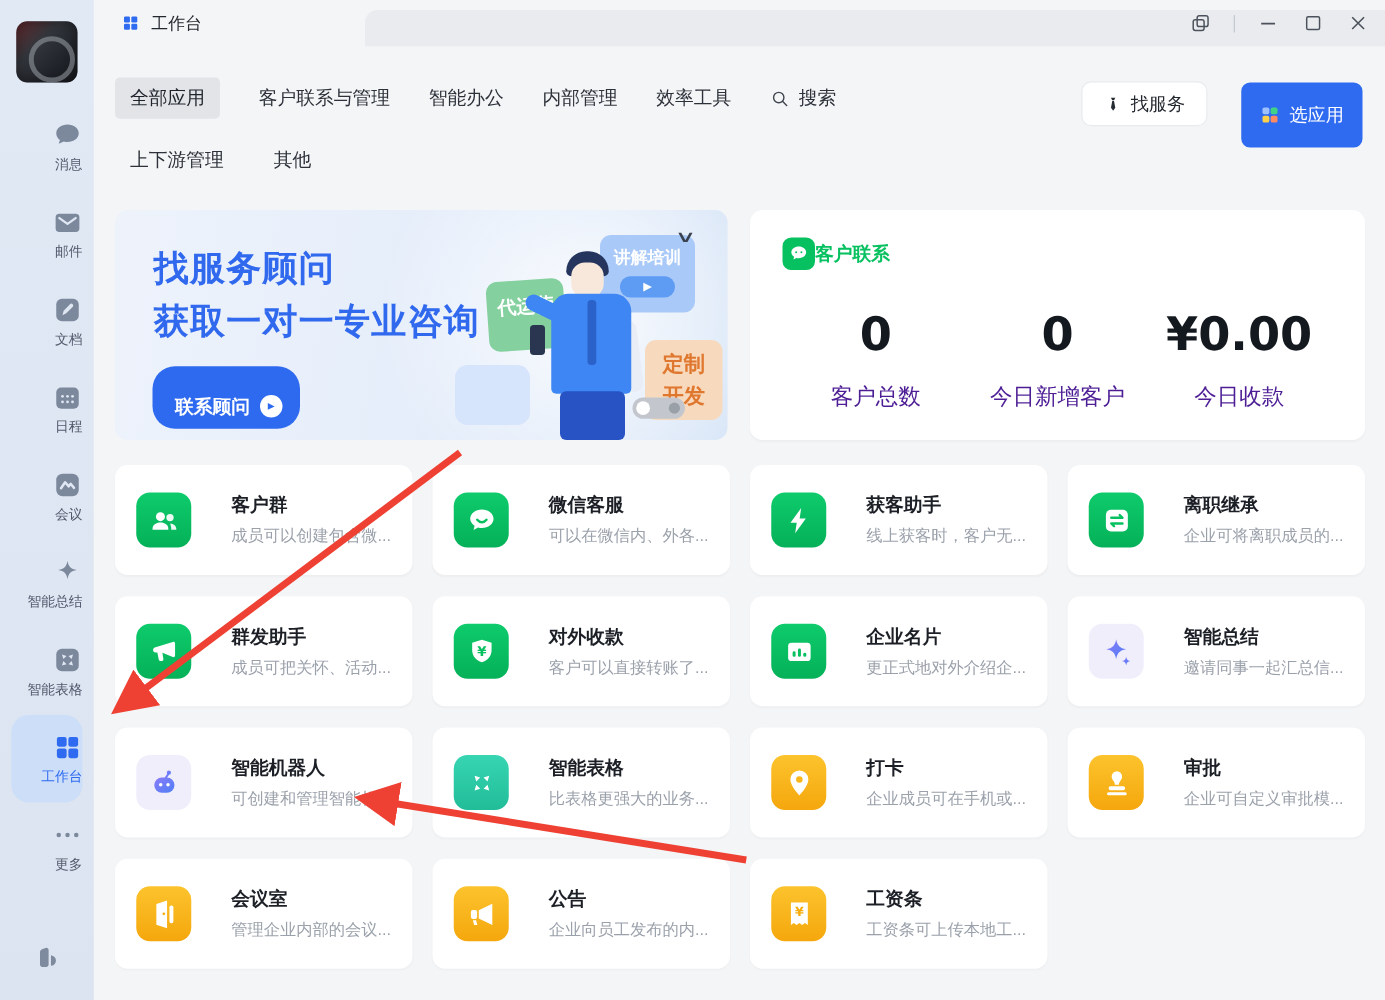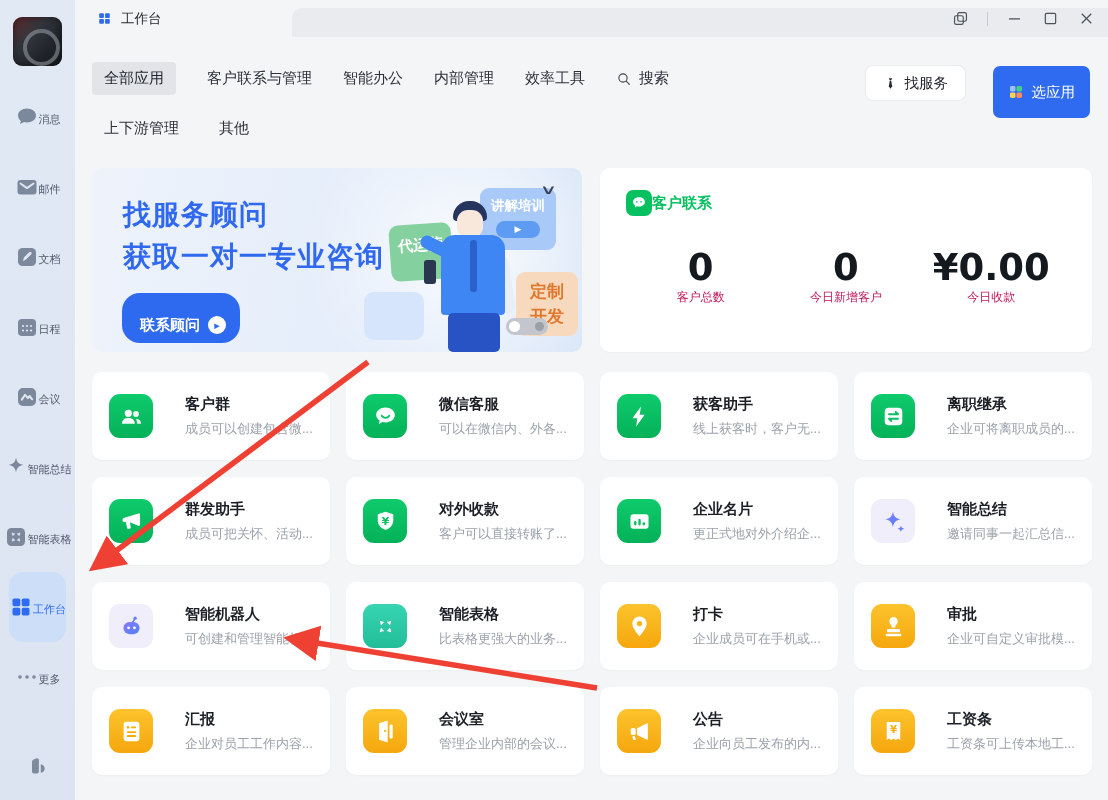--- a/index.html
+++ b/index.html
@@ -6,21 +6,21 @@
   body{width:1108px;height:800px;position:relative;overflow:hidden;
        font-family:"Liberation Sans","DejaVu Sans",sans-serif;background:#f4f5f7;color:#20242b}
   
   .sidebar{position:absolute;left:0;top:0;width:75px;height:800px;background:linear-gradient(180deg,#e1e9f5,#dce4f1);z-index:5}
   .avatar{position:absolute;left:13px;top:17px;width:49px;height:49px;border-radius:9px;
           background:linear-gradient(135deg,#63282c 0%,#33363c 35%,#202329 70%,#17191d 100%);
           box-shadow:inset 0 0 10px rgba(0,0,0,.45);cursor:pointer}
   .avatar::after{content:"";position:absolute;left:10px;top:12px;width:29px;height:29px;border-radius:50%;
           border:4px solid #9aa0a8;opacity:.55}
   .side-nav{position:absolute;top:82px;left:9px;width:57px;display:flex;flex-direction:column;align-items:center}
-  .side-item{width:57px;height:70px;display:flex;flex-direction:row;align-items:center;justify-content:center;
+  .side-item{width:57px;height:70px;display:flex;flex-direction:column;align-items:flex-end;justify-content:center;
              border-radius:14px;cursor:pointer}
   .side-item .s-icon{width:24px;height:24px}
   .side-item .s-icon svg{width:24px;height:24px;display:block}
   .side-item .s-label{font-size:11px;color:#51596b;margin-top:4px;white-space:nowrap}
   .side-item.active{background:#cddef8}
   .side-item.active .s-label{color:#2e6bf1}
   .side-bottom{position:absolute;left:22px;bottom:20px;width:30px;height:30px;cursor:pointer}
   .side-bottom svg{width:30px;height:30px}
   
   .titlebar{position:absolute;left:75px;top:0;right:0;height:37px;background:#f4f5f7;z-index:4}
@@ -85,21 +85,21 @@
   
   .cust{position:absolute;left:600px;top:168px;width:492px;height:184px;background:#fff;border-radius:10px;z-index:2;
         box-shadow:0 1px 2px rgba(0,0,0,.03)}
   .cust-head{position:absolute;left:26px;top:22px;display:flex;align-items:center;gap:0}
   .cust-ico{width:26px;height:26px;border-radius:7px;background:#07c160;display:flex;align-items:center;justify-content:center}
   .cust-ico svg{width:18px;height:18px}
   .cust-title{font-size:15px;font-weight:bold;color:#07c160}
   .cust-stats{position:absolute;left:28px;right:28px;top:78px;display:flex}
   .stat{flex:1;text-align:center}
   .stat-v{font-size:37px;font-weight:bold;color:#14181f;font-family:"DejaVu Sans","Liberation Sans",sans-serif}
-  .stat-l{font-size:12px;color:#be185d;margin-top:0}
+  .stat-l{font-size:18px;color:#4c1d95;margin-top:16px}
   
   .grid{position:absolute;left:92px;top:372px;display:grid;grid-template-columns:repeat(4,238px);
         grid-auto-rows:88px;gap:17px 16px;z-index:2}
   .card{background:#fff;border-radius:10px;display:flex;align-items:center;padding-left:17px;box-sizing:border-box;
         cursor:pointer;box-shadow:0 1px 2px rgba(0,0,0,.03)}
   .tile{width:44px;height:44px;border-radius:11px;flex:none;display:flex;align-items:center;justify-content:center}
   .tile svg{width:27px;height:27px;display:block}
   .tile-green{background:linear-gradient(180deg,#0ecb6c,#05b158)}
   .tile-teal{background:linear-gradient(180deg,#38d5b2,#21bd99)}
   .tile-yellow{background:linear-gradient(180deg,#fcc32d,#f5a70d)}
@@ -537,37 +537,20 @@
         </svg>
       </div>
     <div class="meta">
       <div class="a-title">审批</div>
       <div class="a-desc">企业可自定义审批模...</div>
     </div>
   </div>
     <div class="card">
     <div class="tile tile-yellow">
         <svg viewBox="0 0 24 24">
-          <rect x="5" y="3.4" width="14" height="17.2" rx="2.6" fill="#fff"></rect>
-          <g fill="#f6ad0c">
-            <circle cx="8.9" cy="8.3" r="1.15"></circle>
-            <rect x="11.3" y="7.5" width="4.8" height="1.6" rx=".8"></rect>
-            <rect x="7.8" y="11.7" width="8.4" height="1.6" rx=".8"></rect>
-            <rect x="7.8" y="15.2" width="8.4" height="1.6" rx=".8"></rect>
-          </g>
-        </svg>
-      </div>
-    <div class="meta">
-      <div class="a-title">汇报</div>
-      <div class="a-desc">企业对员工工作内容...</div>
-    </div>
-  </div>
-    <div class="card">
-    <div class="tile tile-yellow">
-        <svg viewBox="0 0 24 24">
           <g fill="#fff">
             <path d="M6.3 4.6l7.6-2.4v19.6L6.3 19.4z"></path>
             <rect x="15.6" y="5.7" width="2.8" height="12.6" rx="1.2"></rect>
           </g>
           <circle cx="11.6" cy="11.6" r=".95" fill="#f6ad0c"></circle>
         </svg>
       </div>
     <div class="meta">
       <div class="a-title">会议室</div>
       <div class="a-desc">管理企业内部的会议...</div>

